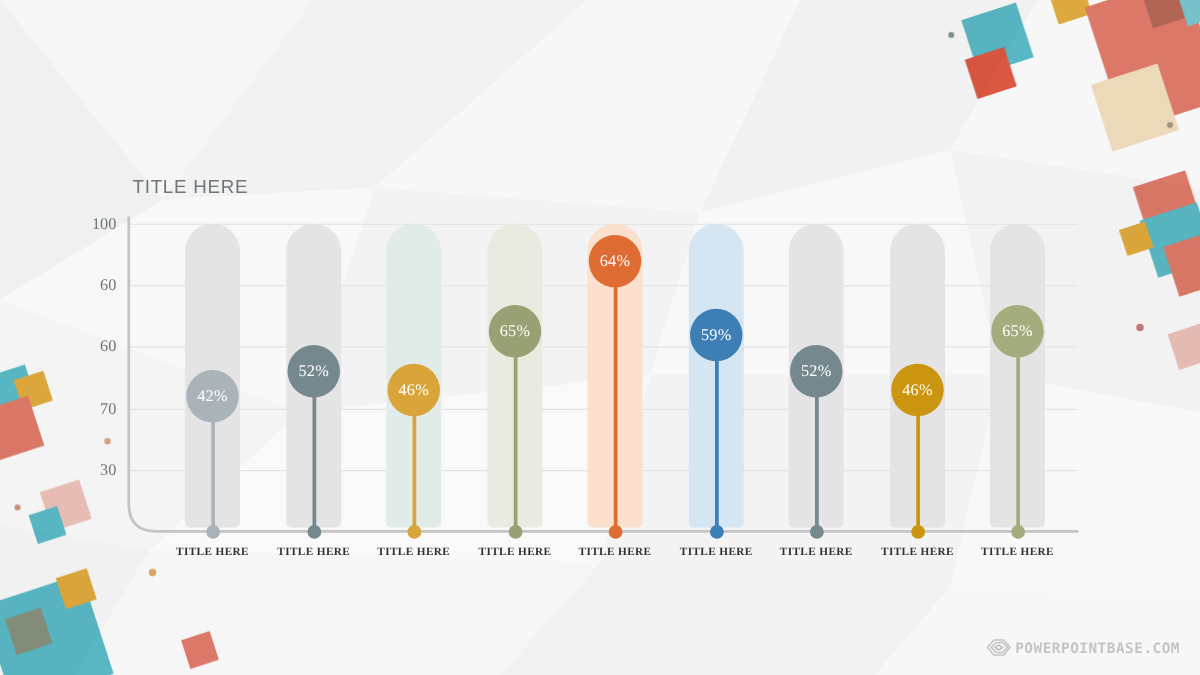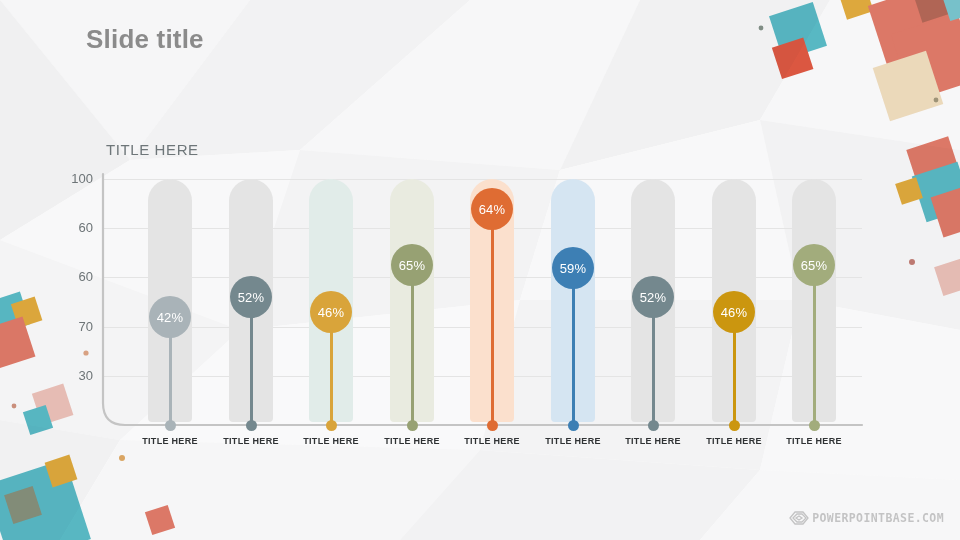--- a/index.html
+++ b/index.html
@@ -26,21 +26,21 @@
     font-size:26px;font-weight:bold;color:#8b8b8b;
     letter-spacing:.2px;
   }
 
   
   #chart-title{
     position:absolute;left:106px;top:141px;
     font-size:15px;color:#6e7679;letter-spacing:.6px;
   }
   #chart{
-    position:absolute;left:0;top:0;width:960px;height:528px;
+    position:absolute;left:0;top:0;width:960px;height:528px;font-family:Liberation Serif, serif;
   }
   .ylabel{
     position:absolute;font-size:13px;color:#6d7477;
     text-align:right;width:30px;
   }
   .xlabel{
     position:absolute;font-size:9px;font-weight:bold;color:#2f3234;
     text-align:center;width:90px;letter-spacing:.3px;
   }
   .gridline{position:absolute;height:1px;background:#e4e4e4;}
@@ -121,21 +121,20 @@
       <rect x="8" y="490" width="30" height="30" fill="#7f8a72" transform="rotate(-18 23 505)"></rect>
       <rect x="148" y="508" width="24" height="24" fill="#e2705c" transform="rotate(-18 160 520)"></rect>
 
       <circle cx="86" cy="353" r="2.6" fill="#e0a07c"></circle>
       <circle cx="761" cy="28" r="2.4" fill="#7c8c82"></circle>
       <circle cx="936" cy="100" r="2.4" fill="#9a8f6e"></circle>
       <circle cx="14" cy="406" r="2.4" fill="#cf8c76"></circle>
     </g>
   </svg>
 
-  <div id="slide-title">Slide title</div>
 
   <div id="chart-title">TITLE HERE</div>
 
   <div id="chart">
       <div class="gridline" style="left: 103px; width: 759px; top: 179px;"></div>
       <div class="gridline" style="left: 103px; width: 759px; top: 228px;"></div>
       <div class="gridline" style="left: 103px; width: 759px; top: 277px;"></div>
       <div class="gridline" style="left: 103px; width: 759px; top: 327px;"></div>
       <div class="gridline" style="left: 103px; width: 759px; top: 376px;"></div>
       <svg width="960" height="540" style="position: absolute; left: 0px; top: 0px;">

